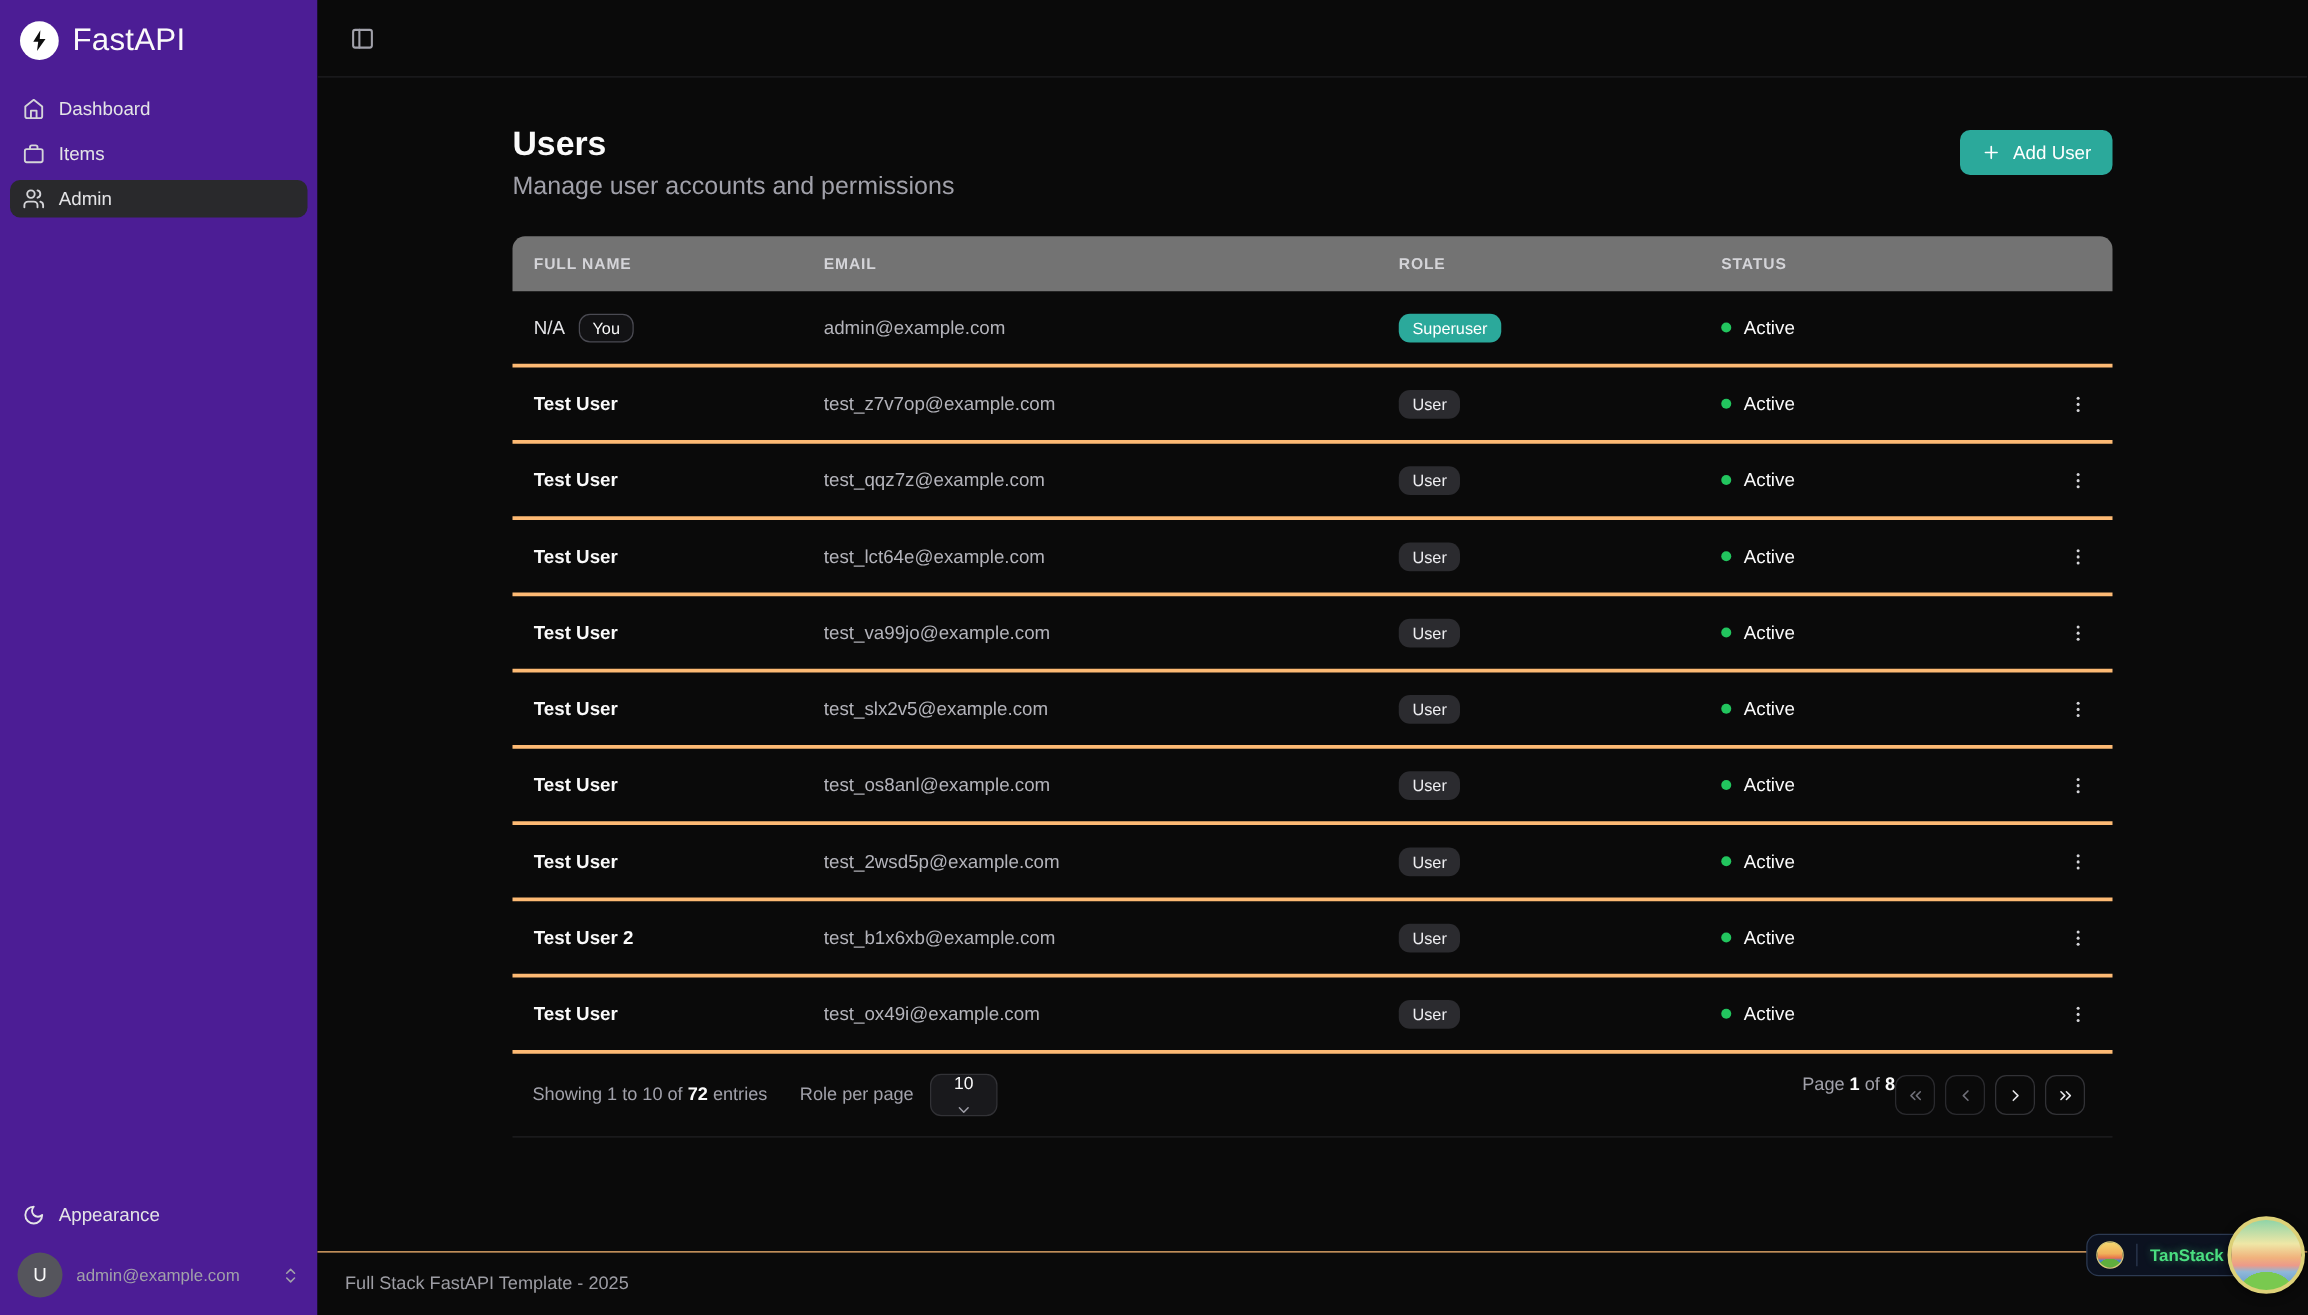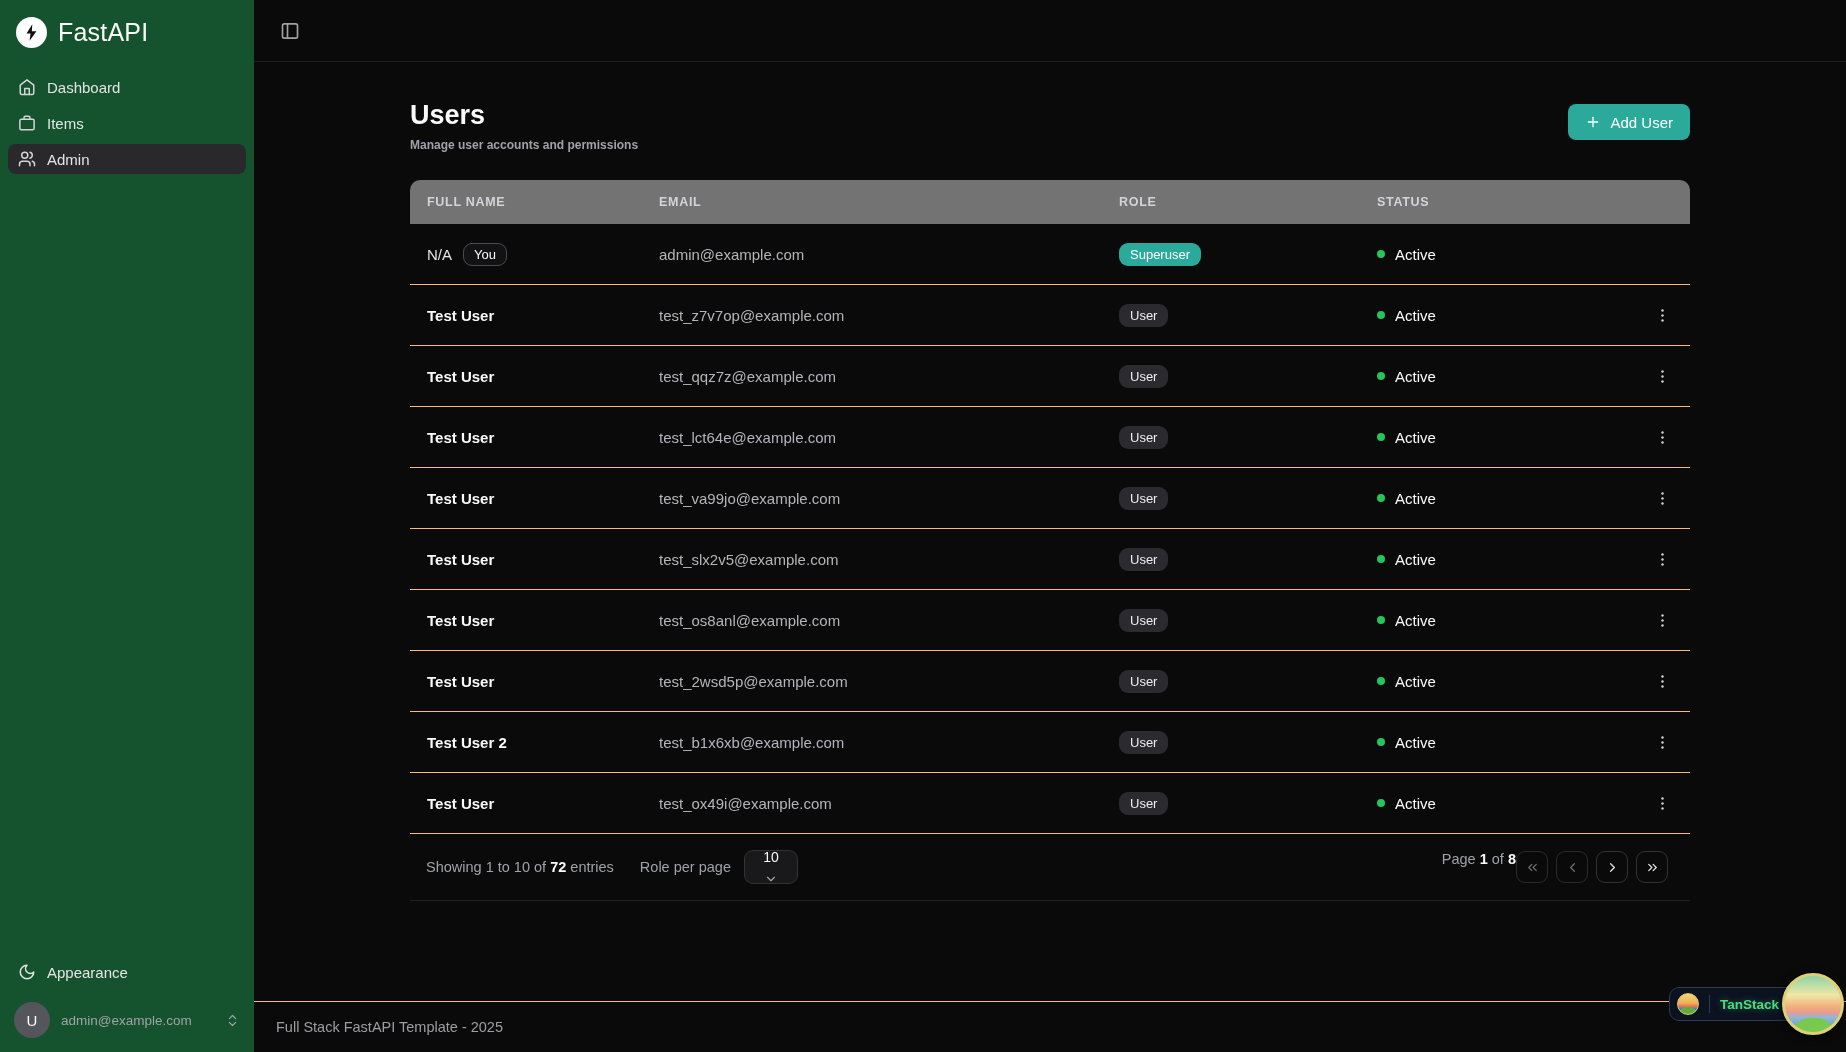--- a/index.html
+++ b/index.html
@@ -7,21 +7,21 @@
   body {
     background:#0a0a0a;
     color:#fafafa;
     font-family:"Liberation Sans","DejaVu Sans",sans-serif;
     font-size:15px;
   }
   .app { display:flex; width:100%; height:100%; }
 
   
   .sidebar {
-    width:254px; flex:0 0 254px; background:#14532d;
+    width:254px; flex:0 0 254px; background:#4c1d95;
     display:flex; flex-direction:column;
   }
   .sidebar-header { display:flex; align-items:center; gap:11px; padding:17px 16px 14px; }
   .logo-circle {
     width:31px; height:31px; border-radius:50%; background:#ffffff;
     display:flex; align-items:center; justify-content:center; flex:0 0 31px;
   }
   .logo-text { font-size:25px; font-weight:400; color:#fafafa; letter-spacing:.2px; }
   .nav { display:flex; flex-direction:column; gap:6px; padding:10px 8px 0; }
   .nav-item {
@@ -48,21 +48,21 @@
   .topbar {
     height:62px; flex:0 0 62px; border-bottom:1px solid #1f1f22;
     display:flex; align-items:center; padding:0 22px;
   }
   .panel-toggle { background:none; border:none; color:#a1a1aa; cursor:pointer; display:flex; padding:4px; }
   .content { flex:1; overflow:hidden; }
   .container { width:1280px; margin:0 auto; padding-top:38px; }
 
   .page-header { display:flex; align-items:flex-start; justify-content:space-between; }
   .page-title { font-size:27px; font-weight:700; color:#fafafa; }
-  .page-subtitle { margin-top:7px; font-size:12px; color:#a1a1aa;font-weight:bold; }
+  .page-subtitle { margin-top:7px; font-size:20px; color:#a1a1aa; }
   .btn-add {
     display:flex; align-items:center; gap:9px; background:#2ba99b; color:#ffffff;
     border:none; border-radius:8px; height:36px; padding:0 17px; font-size:15px;
     font-family:inherit; cursor:pointer; margin-top:4px;
   }
 
   
   .table-card { margin-top:28px; }
   .thead {
     display:flex; align-items:center; height:44px; background:#737373;
@@ -70,21 +70,21 @@
   }
   .th {
     font-size:12.5px; font-weight:700; letter-spacing:.7px; text-transform:uppercase;
     color:#d4d4d8;
   }
   .c-name   { width:249px; padding-left:17px; display:flex; align-items:center; }
   .c-email  { width:460px; }
   .c-role   { width:258px; }
   .c-status { flex:1; display:flex; align-items:center; }
   .c-actions{ width:56px; display:flex; justify-content:center; }
-  .trow { display:flex; align-items:center; height:61px; border-bottom:1px solid #fdba74; }
+  .trow { display:flex; align-items:center; height:61px; border-bottom:3px solid #fdba74; }
   .user-name { font-size:15px; font-weight:700; color:#fafafa; }
   .user-name.plain { font-weight:400; color:#e4e4e7; }
   .you-badge {
     margin-left:11px; border:1px solid #4a4a52; border-radius:9px; padding:3px 10px;
     font-size:13px; color:#fafafa; background:#121214;
   }
   .user-email-cell { font-size:15px; color:#b4b4bb; }
   .role-badge {
     display:inline-block; background:#2b2b2f; color:#ededf0; font-size:13px;
     padding:4px 11px; border-radius:9px;

